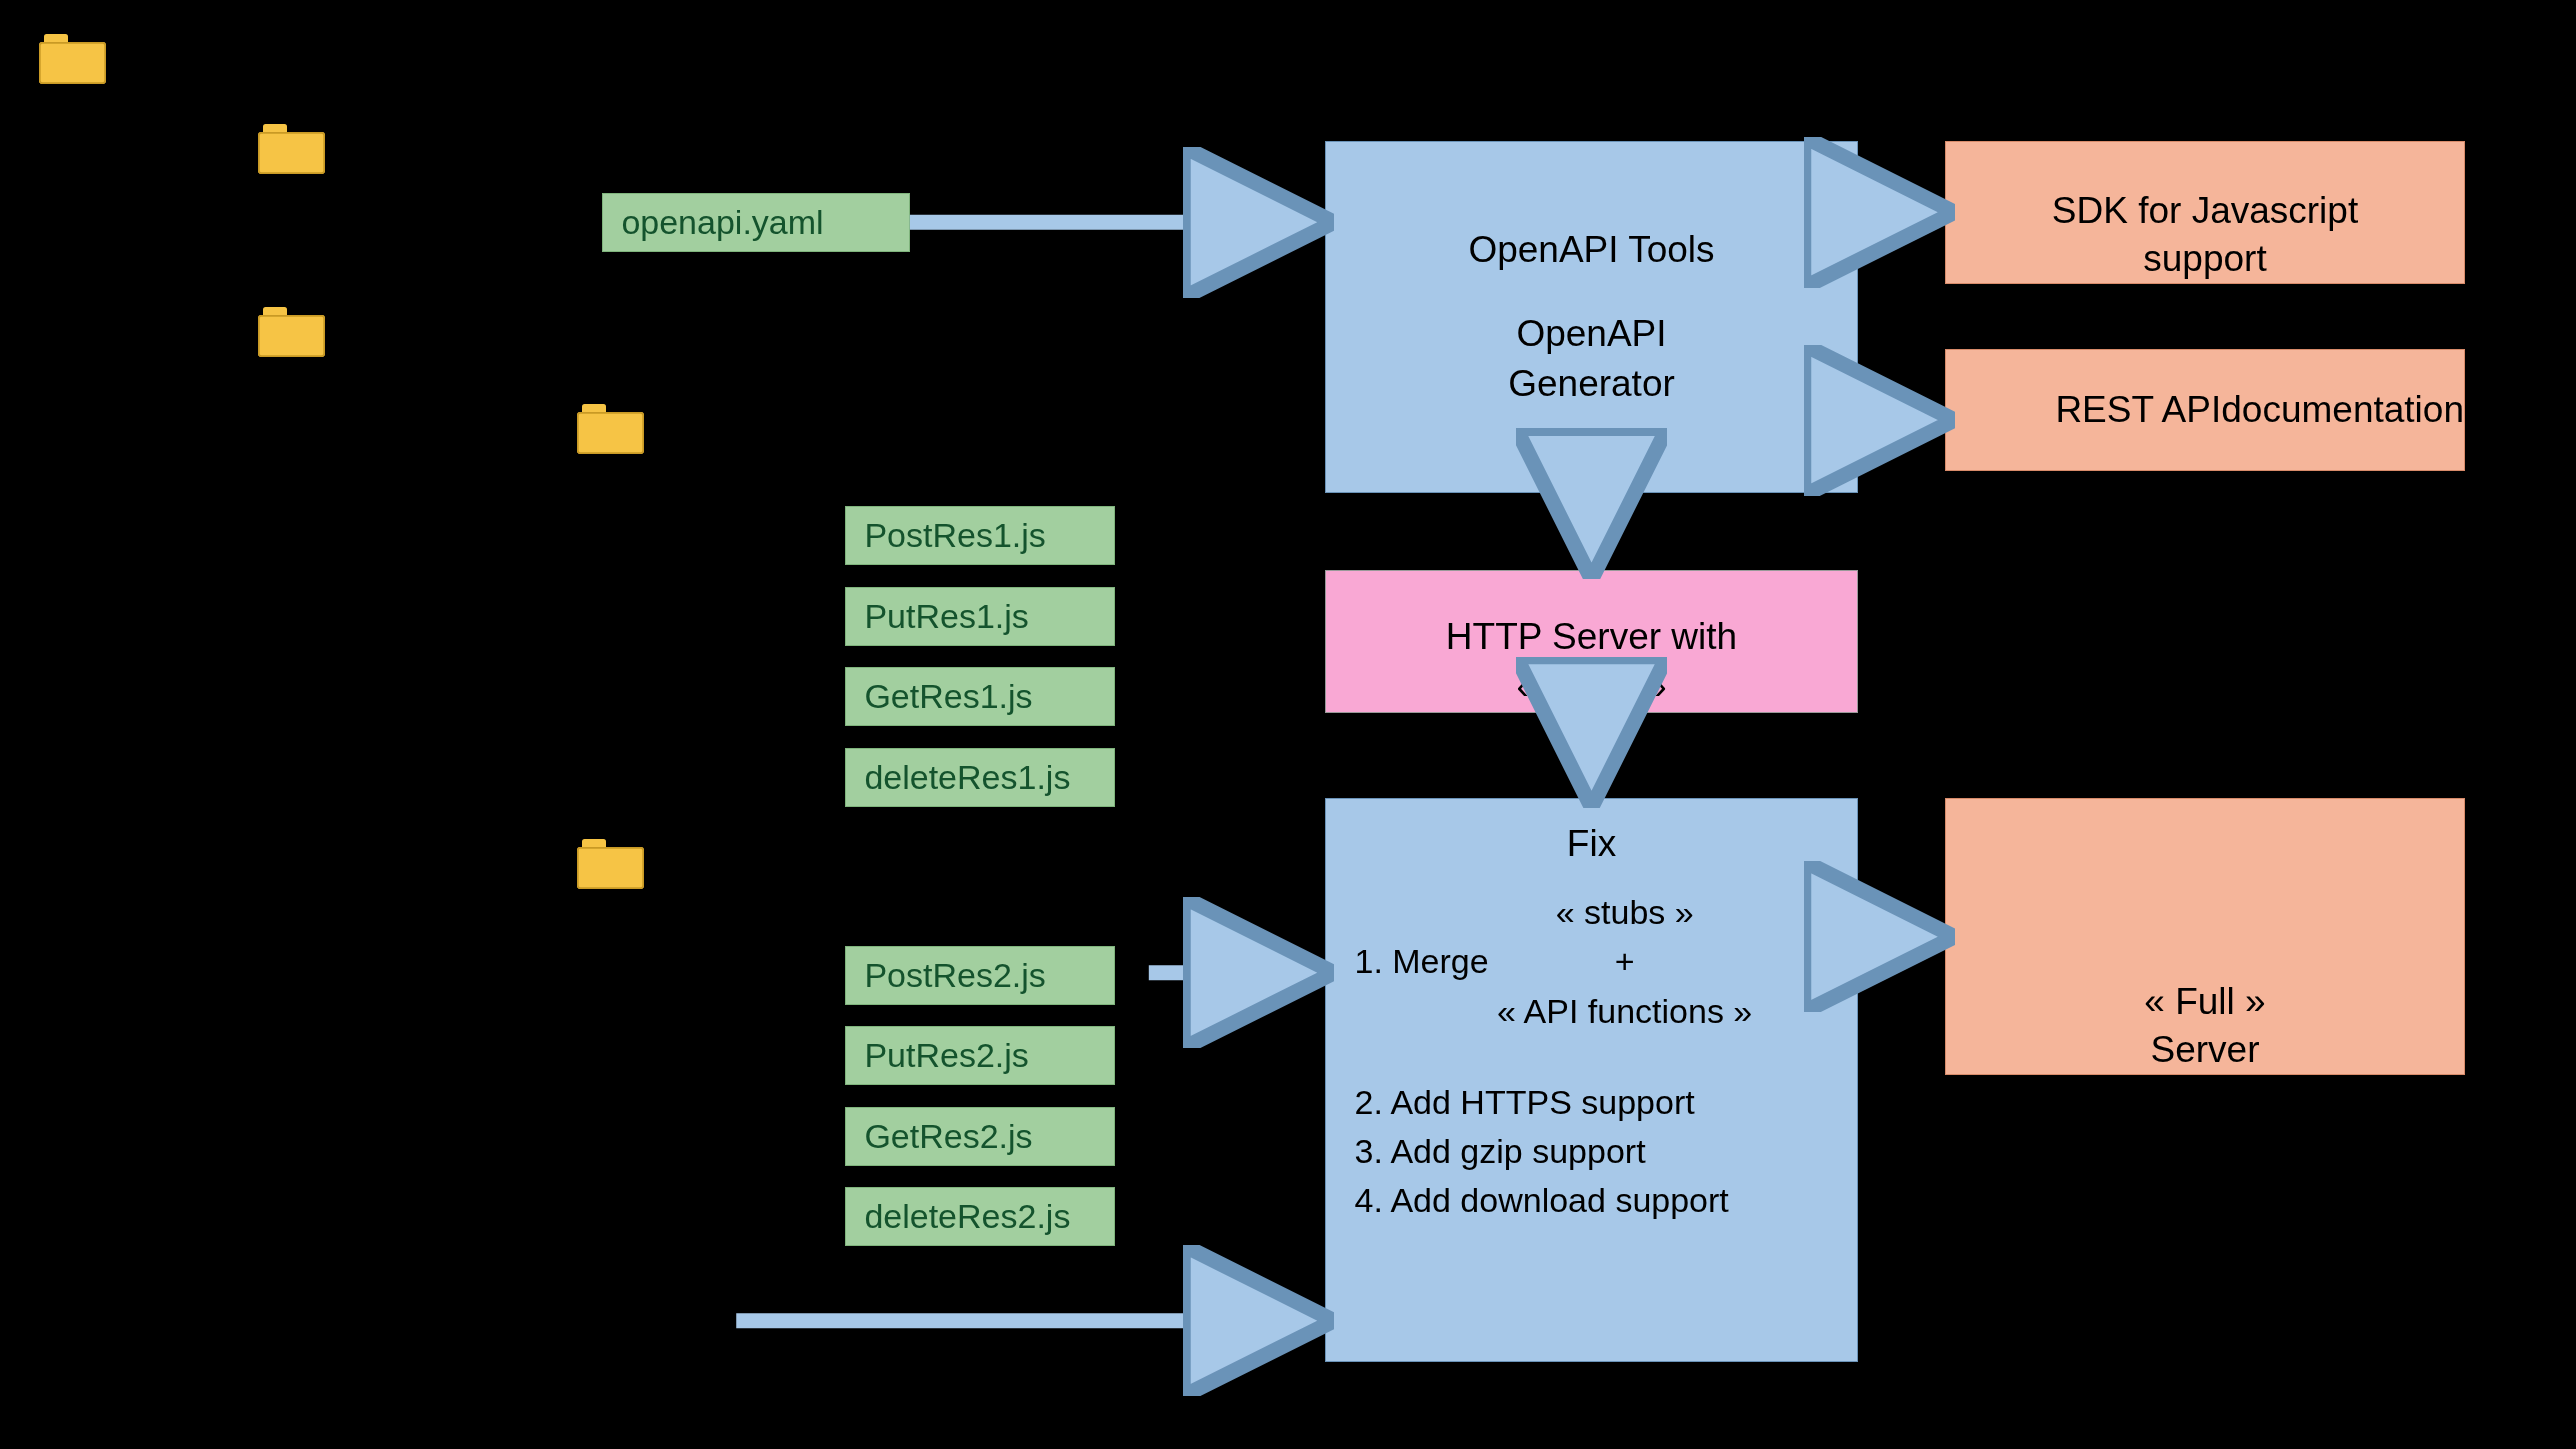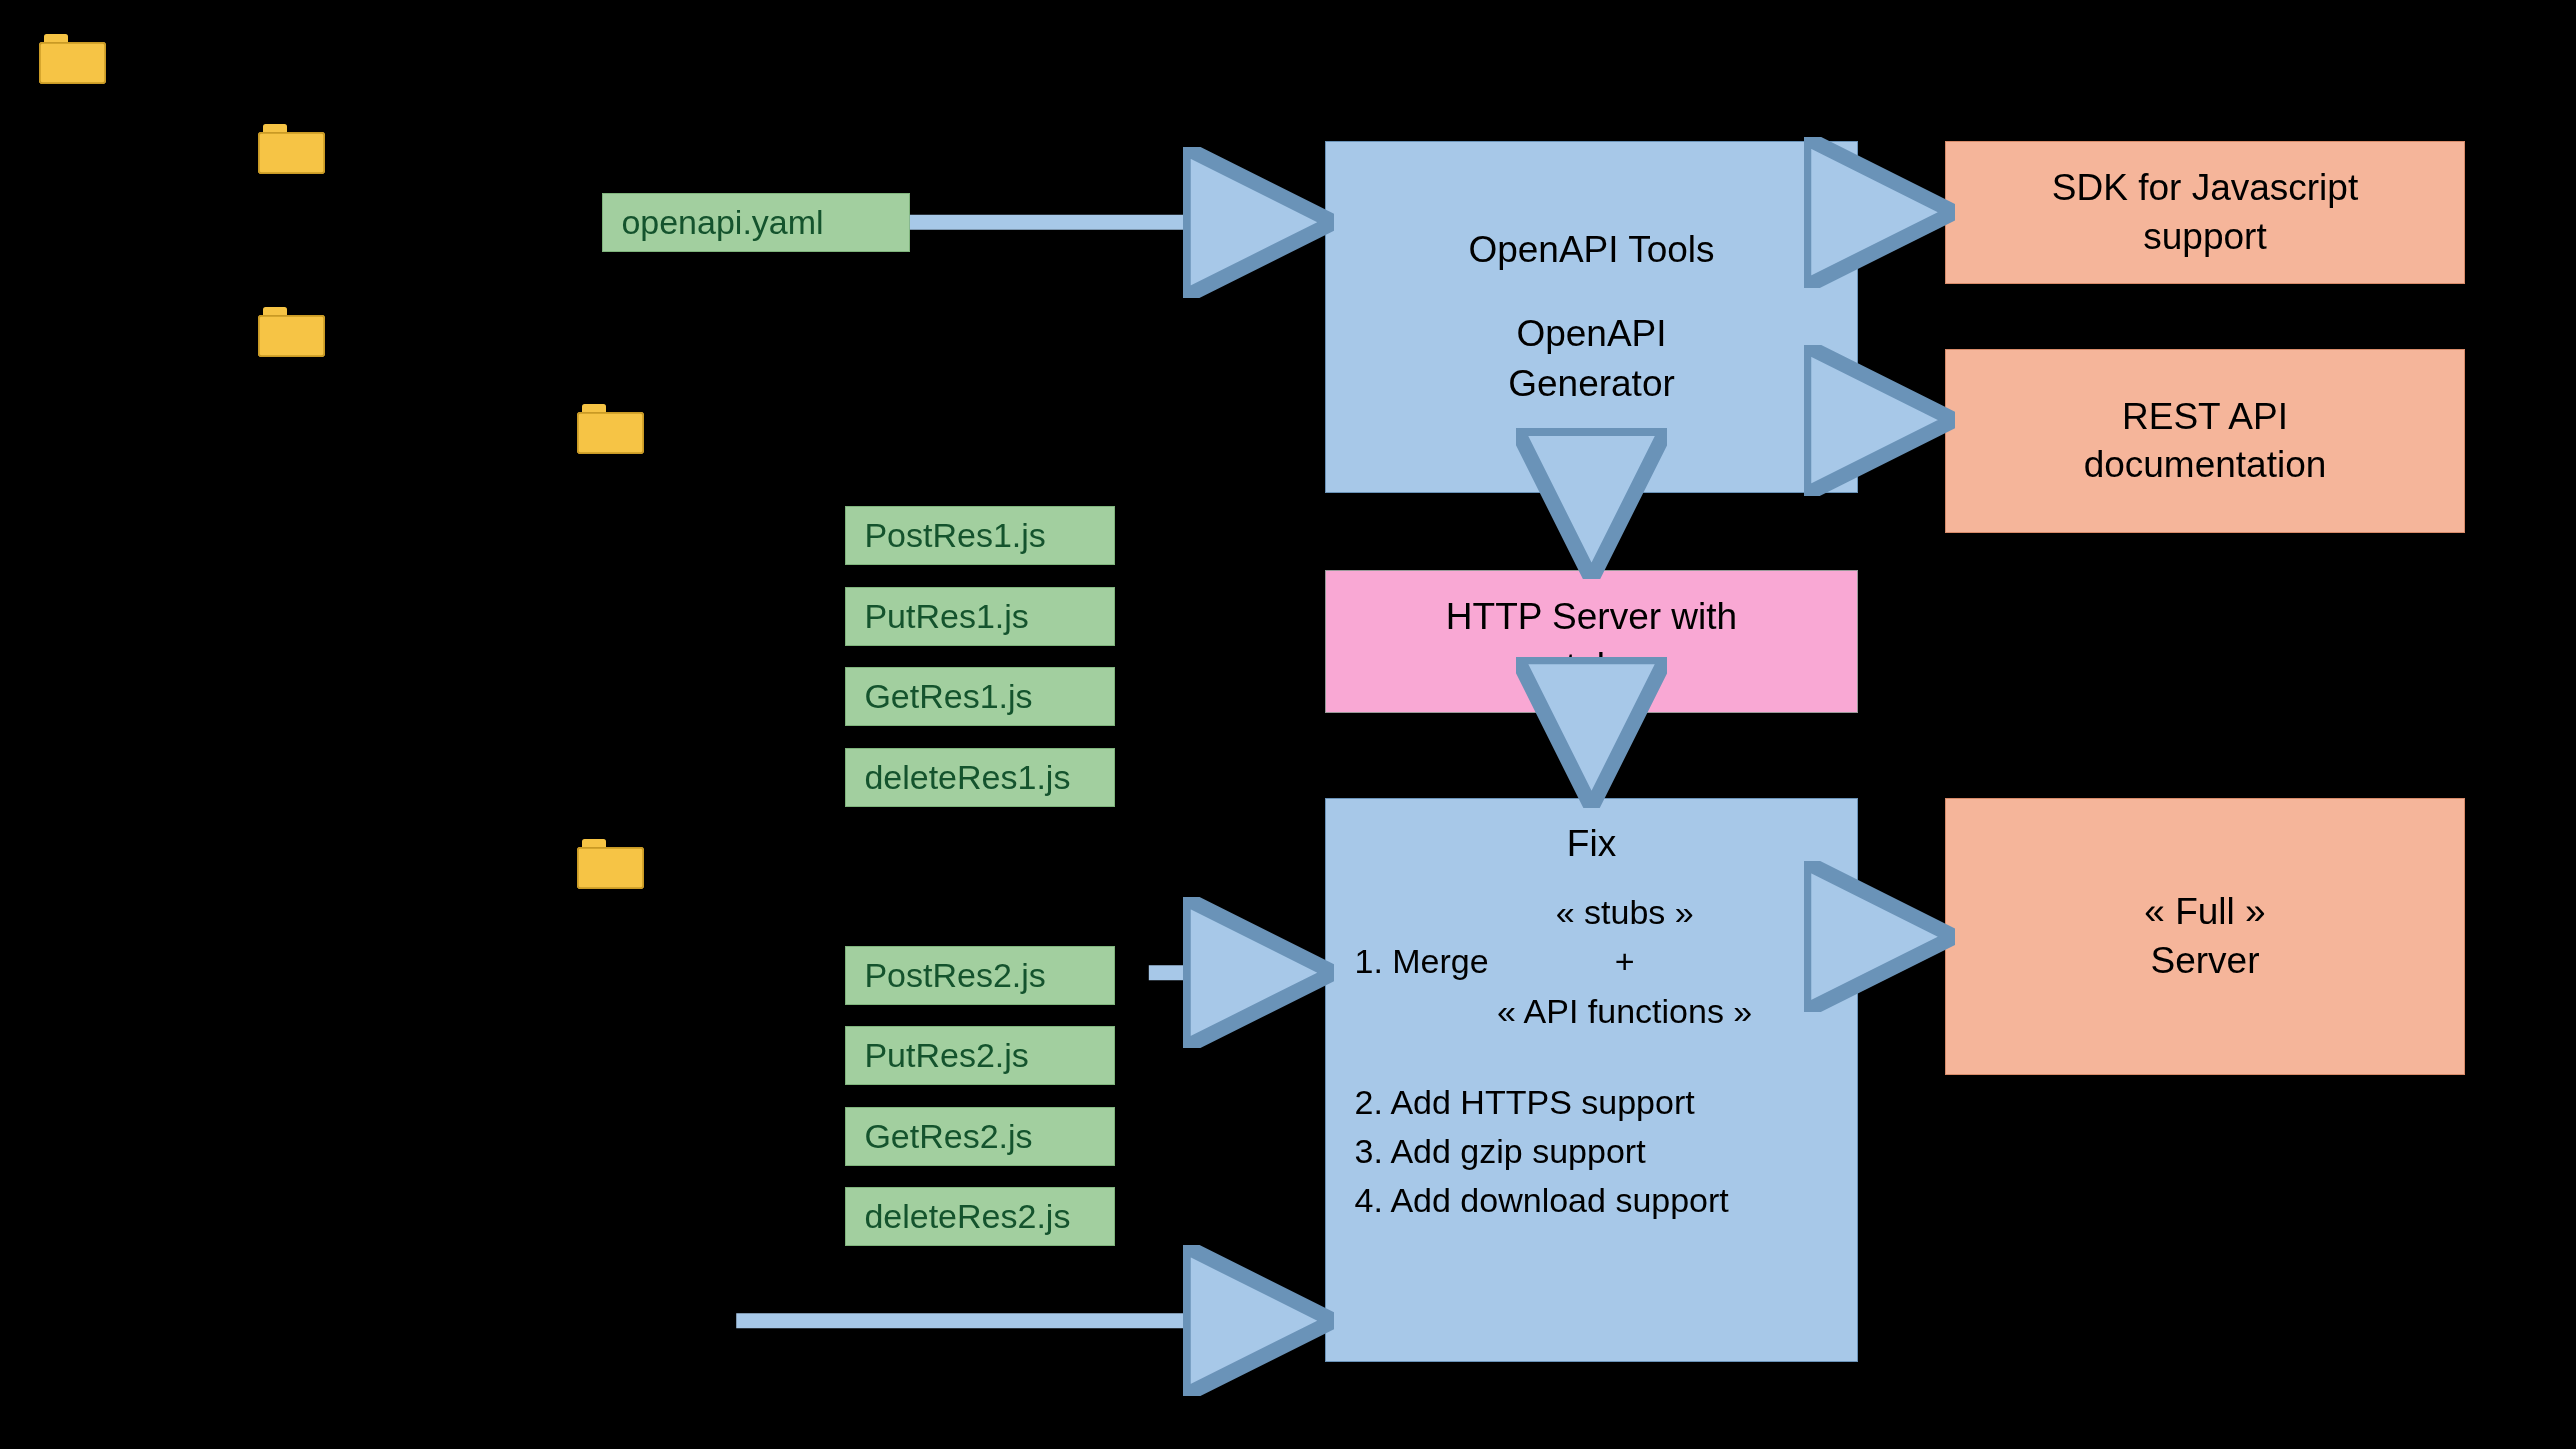--- a/index.html
+++ b/index.html
@@ -1,17 +1,17 @@
 <!DOCTYPE html>
 <html style="font-size:13.4px"><head>
 <meta charset="utf-8">
 <style>
   html,body{margin:0;padding:0;background:#000;width:2576px;height:1449px;overflow:hidden;}
   .stage{position:relative;width:2576px;height:1449px;font-family:Arial,Helvetica,sans-serif;}
-  .box{position:absolute;box-sizing:border-box;display:flex;align-items:center;justify-content:center;text-align:center;}
+  .box{position:absolute;box-sizing:border-box;display:flex;align-items:center;justify-content:flex-end;text-align:center;}
   .green{background:#a2cf9f;border:1.7px solid #7fb47c;color:#14532d;font-size:34px;justify-content:flex-start;padding-left:18.4px;}
   .blue{background:#a7c8e8;border:1.7px solid #6a93b8;color:#000;font-size:37px;}
   .grey{background:#f9a8d4;border:1.7px solid #999;color:#000;font-size:37px;}
   .orange{background:#f5b59a;border:1.7px solid #d88b6a;color:#000;font-size:37px;}
   .fix-box{background:#a7c8e8;border:1.7px solid #6a93b8;color:#000;font-size:35px;padding:23.5px 28.5px;box-sizing:border-box;}
   .fix-title{text-align:center;font-size:37px;margin-bottom:23.5px;}
   .fix-body{font-size:34px;line-height:1.45;}
   .fix-merge-sub{display:inline-block;vertical-align:top;text-align:center;margin-left:8.4px;}
   .folder{position:absolute;width:67px;height:50px;}
   .folder .tab{position:absolute;top:0;left:5px;width:23.5px;height:10px;background:#f6c445;border-radius:2.5px 2.5px 0 0;box-shadow:inset 0 -1.7px 0 #c99a25;}
@@ -83,21 +83,21 @@
       <div>2. Add HTTPS support</div>
       <div>3. Add gzip support</div>
       <div>4. Add download support</div>
     </div>
   </div>
 
   <div class="box orange" style="left:1945px;top:141px;width:520px;height:143px;flex-direction:column;line-height:1.3;">
     <div>SDK for Javascript</div>
     <div>support</div>
   </div>
-  <div class="box orange" style="left:1945px;top:349px;width:520px;height:184px;flex-direction:column;line-height:1.3;">
+  <div class="box orange" style="left:1945px;top:349px;width:520px;height:122px;flex-direction:row;line-height:1.3;">
     <div>REST API</div>
     <div>documentation</div>
   </div>
   <div class="box orange" style="left:1945px;top:798px;width:520px;height:277px;flex-direction:column;line-height:1.3;">
     <div>« Full »</div>
     <div>Server</div>
   </div>
 
   <svg class="arrows" viewBox="0 0 3072 1728" width="2576" height="1449">
     <defs>

